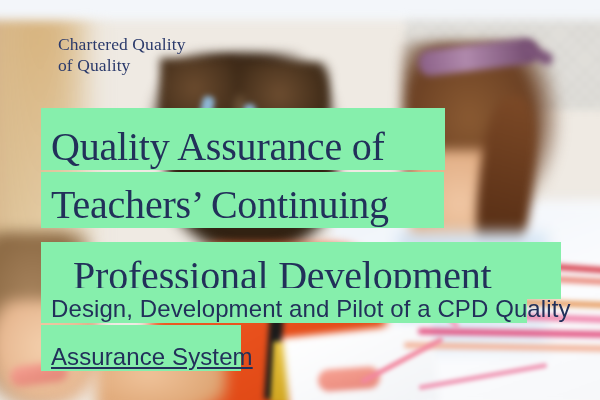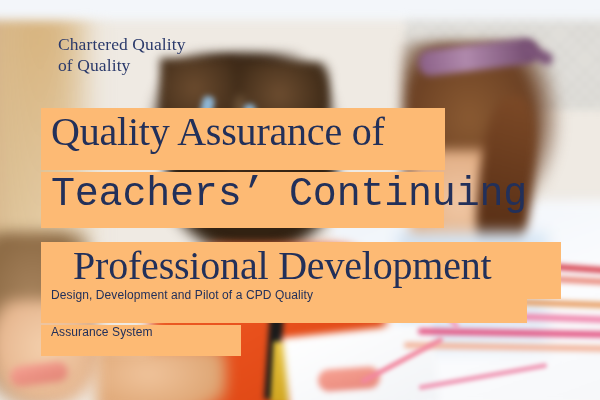--- a/index.html
+++ b/index.html
@@ -271,45 +271,45 @@
     font-family: "Liberation Serif", serif;
     font-size: 17.5px;
     line-height: 21px;
     letter-spacing: .1px;
   }
   .logo .l2 { display: block; }
 
   
   .band {
     position: absolute;
-    background: #fdba74;
+    background: #86efac;
     color: #22305a;
     display: flex;
-    align-items: flex-start;
+    align-items: flex-end;
     white-space: nowrap;
   }
   .band-title {
     font-family: "Liberation Serif", serif;
     font-size: 40px;
     letter-spacing: -0.2px;
     padding-left: 10px;
   }
   .band-sub {
     font-family: "Liberation Sans", sans-serif;
-    font-size: 12px;
+    font-size: 24px;
     letter-spacing: .1px;
     padding-left: 10px;
     color: #22305a;
   }
 
   #band1 { left: 41px; top: 108px; width: 394px; height: 62px; }
-  #band2 { left: 41px; top: 172px; width: 393px; height: 56px; font-family: Liberation Mono, monospace; }
+  #band2 { left: 41px; top: 172px; width: 393px; height: 56px; }
   #band3 { left: 41px; top: 242px; width: 488px; height: 57px; padding-left: 32px; }
   #band4 { left: 41px; top: 288px; width: 476px; height: 35px; }
-  #band5 { left: 41px; top: 325px; width: 190px; height: 31px; }
+  #band5 { left: 41px; top: 325px; width: 190px; height: 46px; text-decoration: underline; }
 </style>
 </head>
 <body>
 
 <div id="cover">
 
   <div class="photo">
     <div class="softblur">
       <div class="wall-base"></div>
       <div class="wall-left-door"></div>

